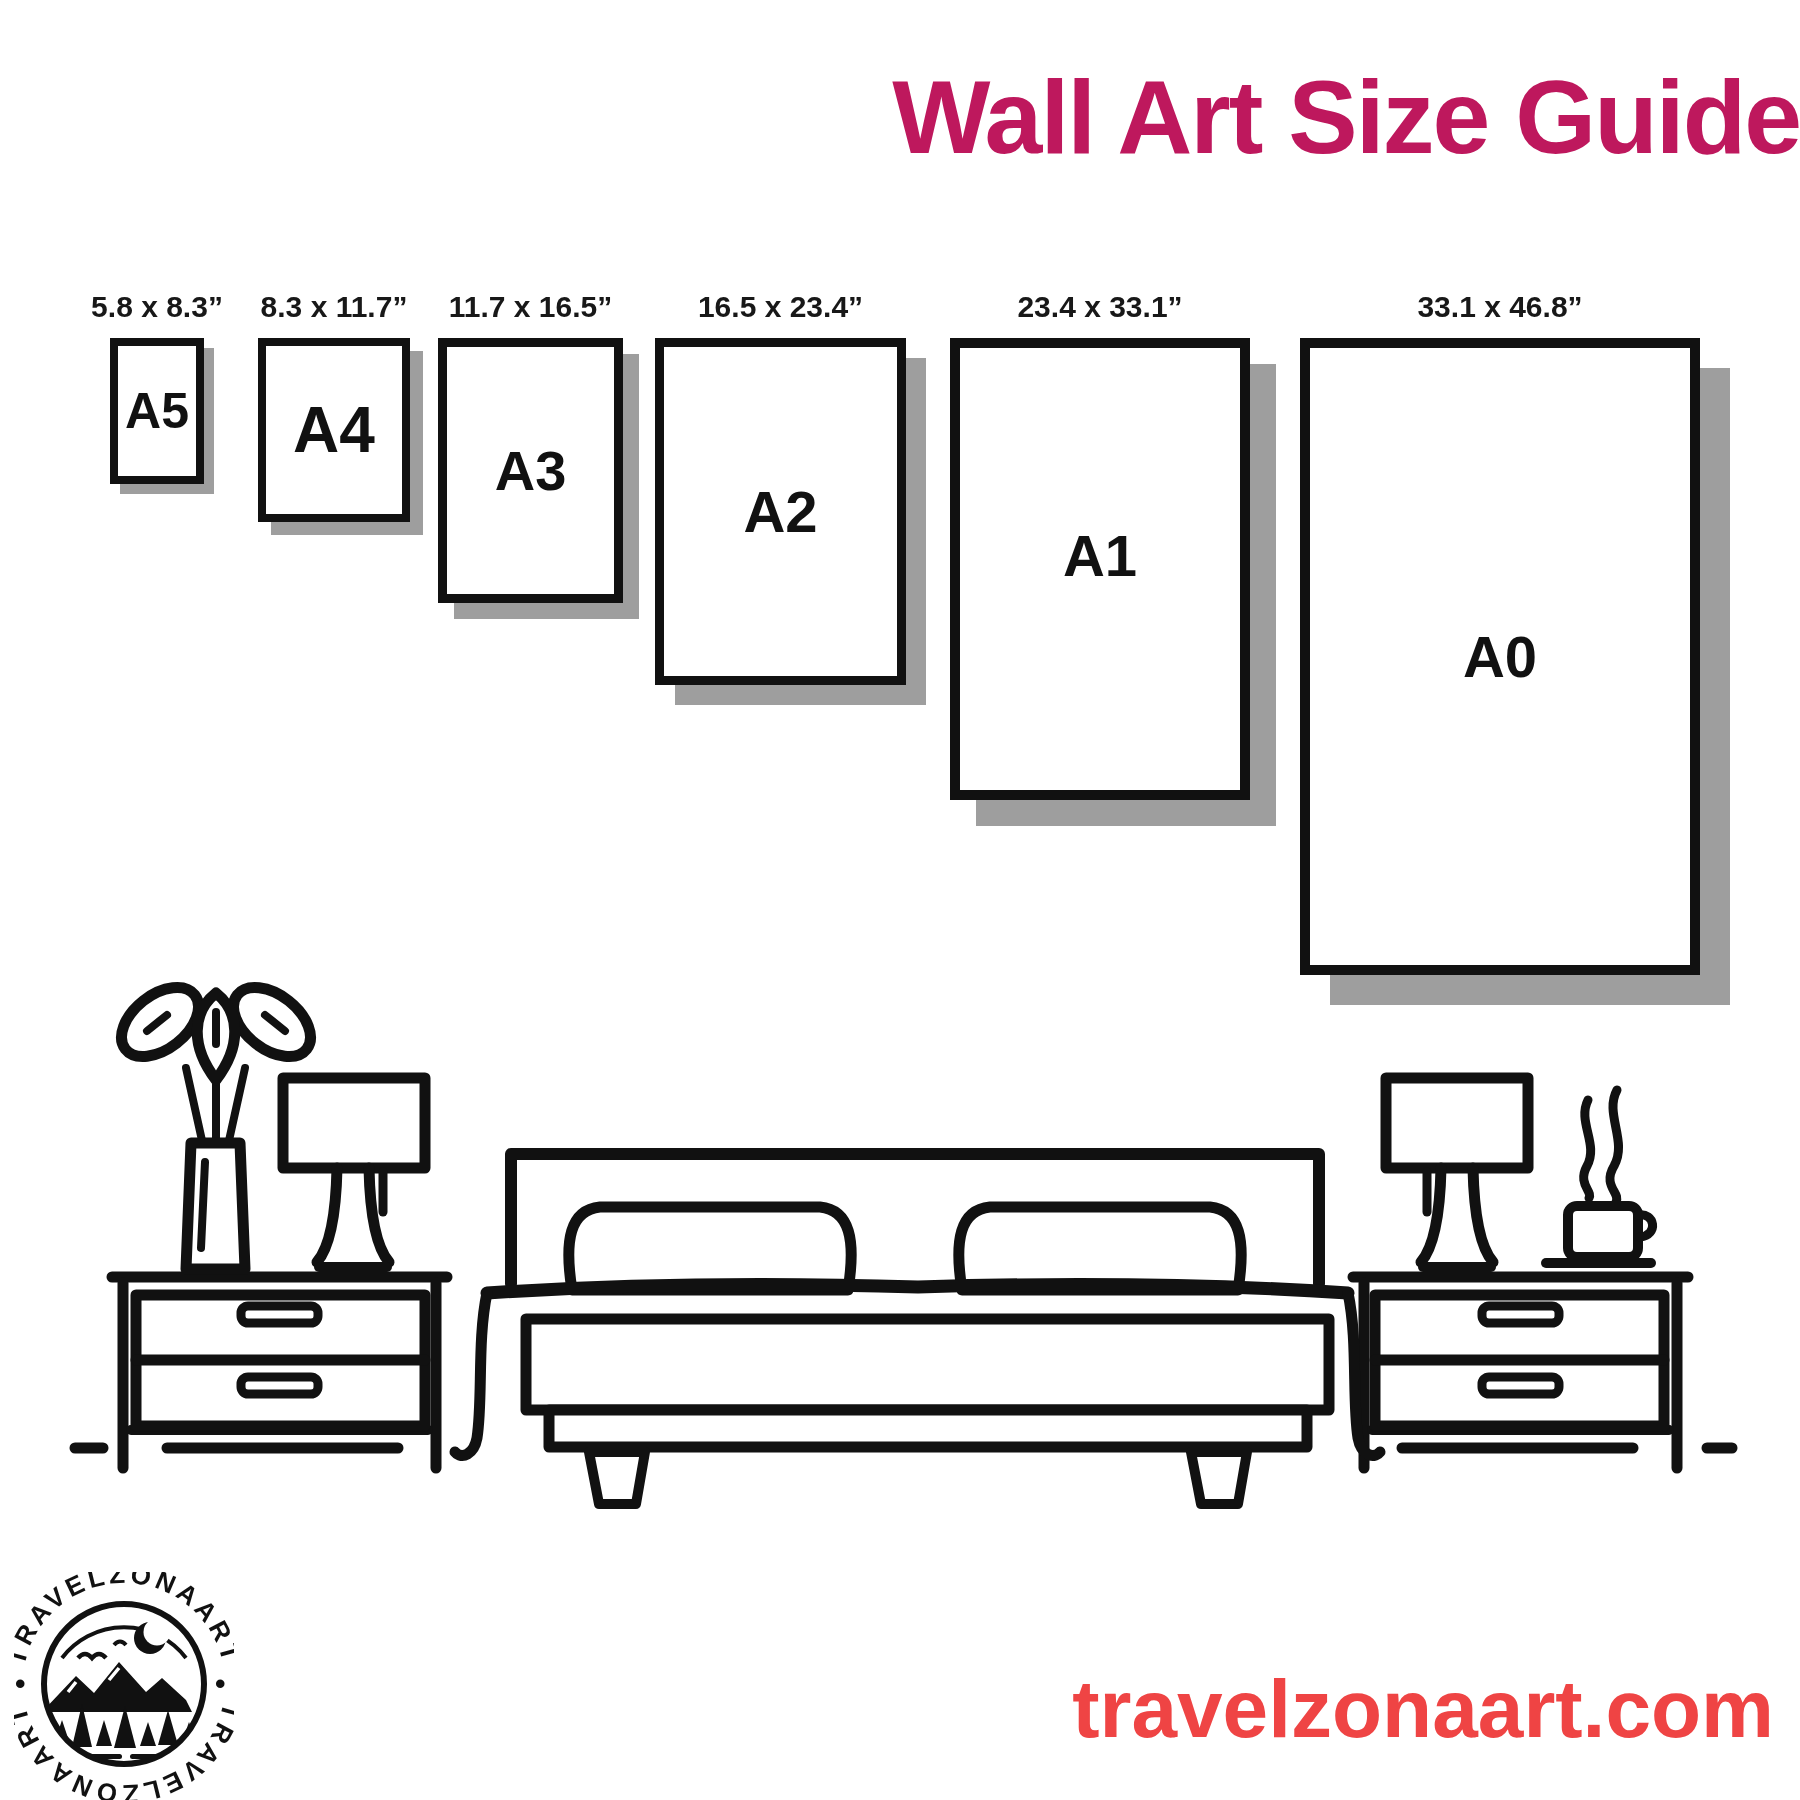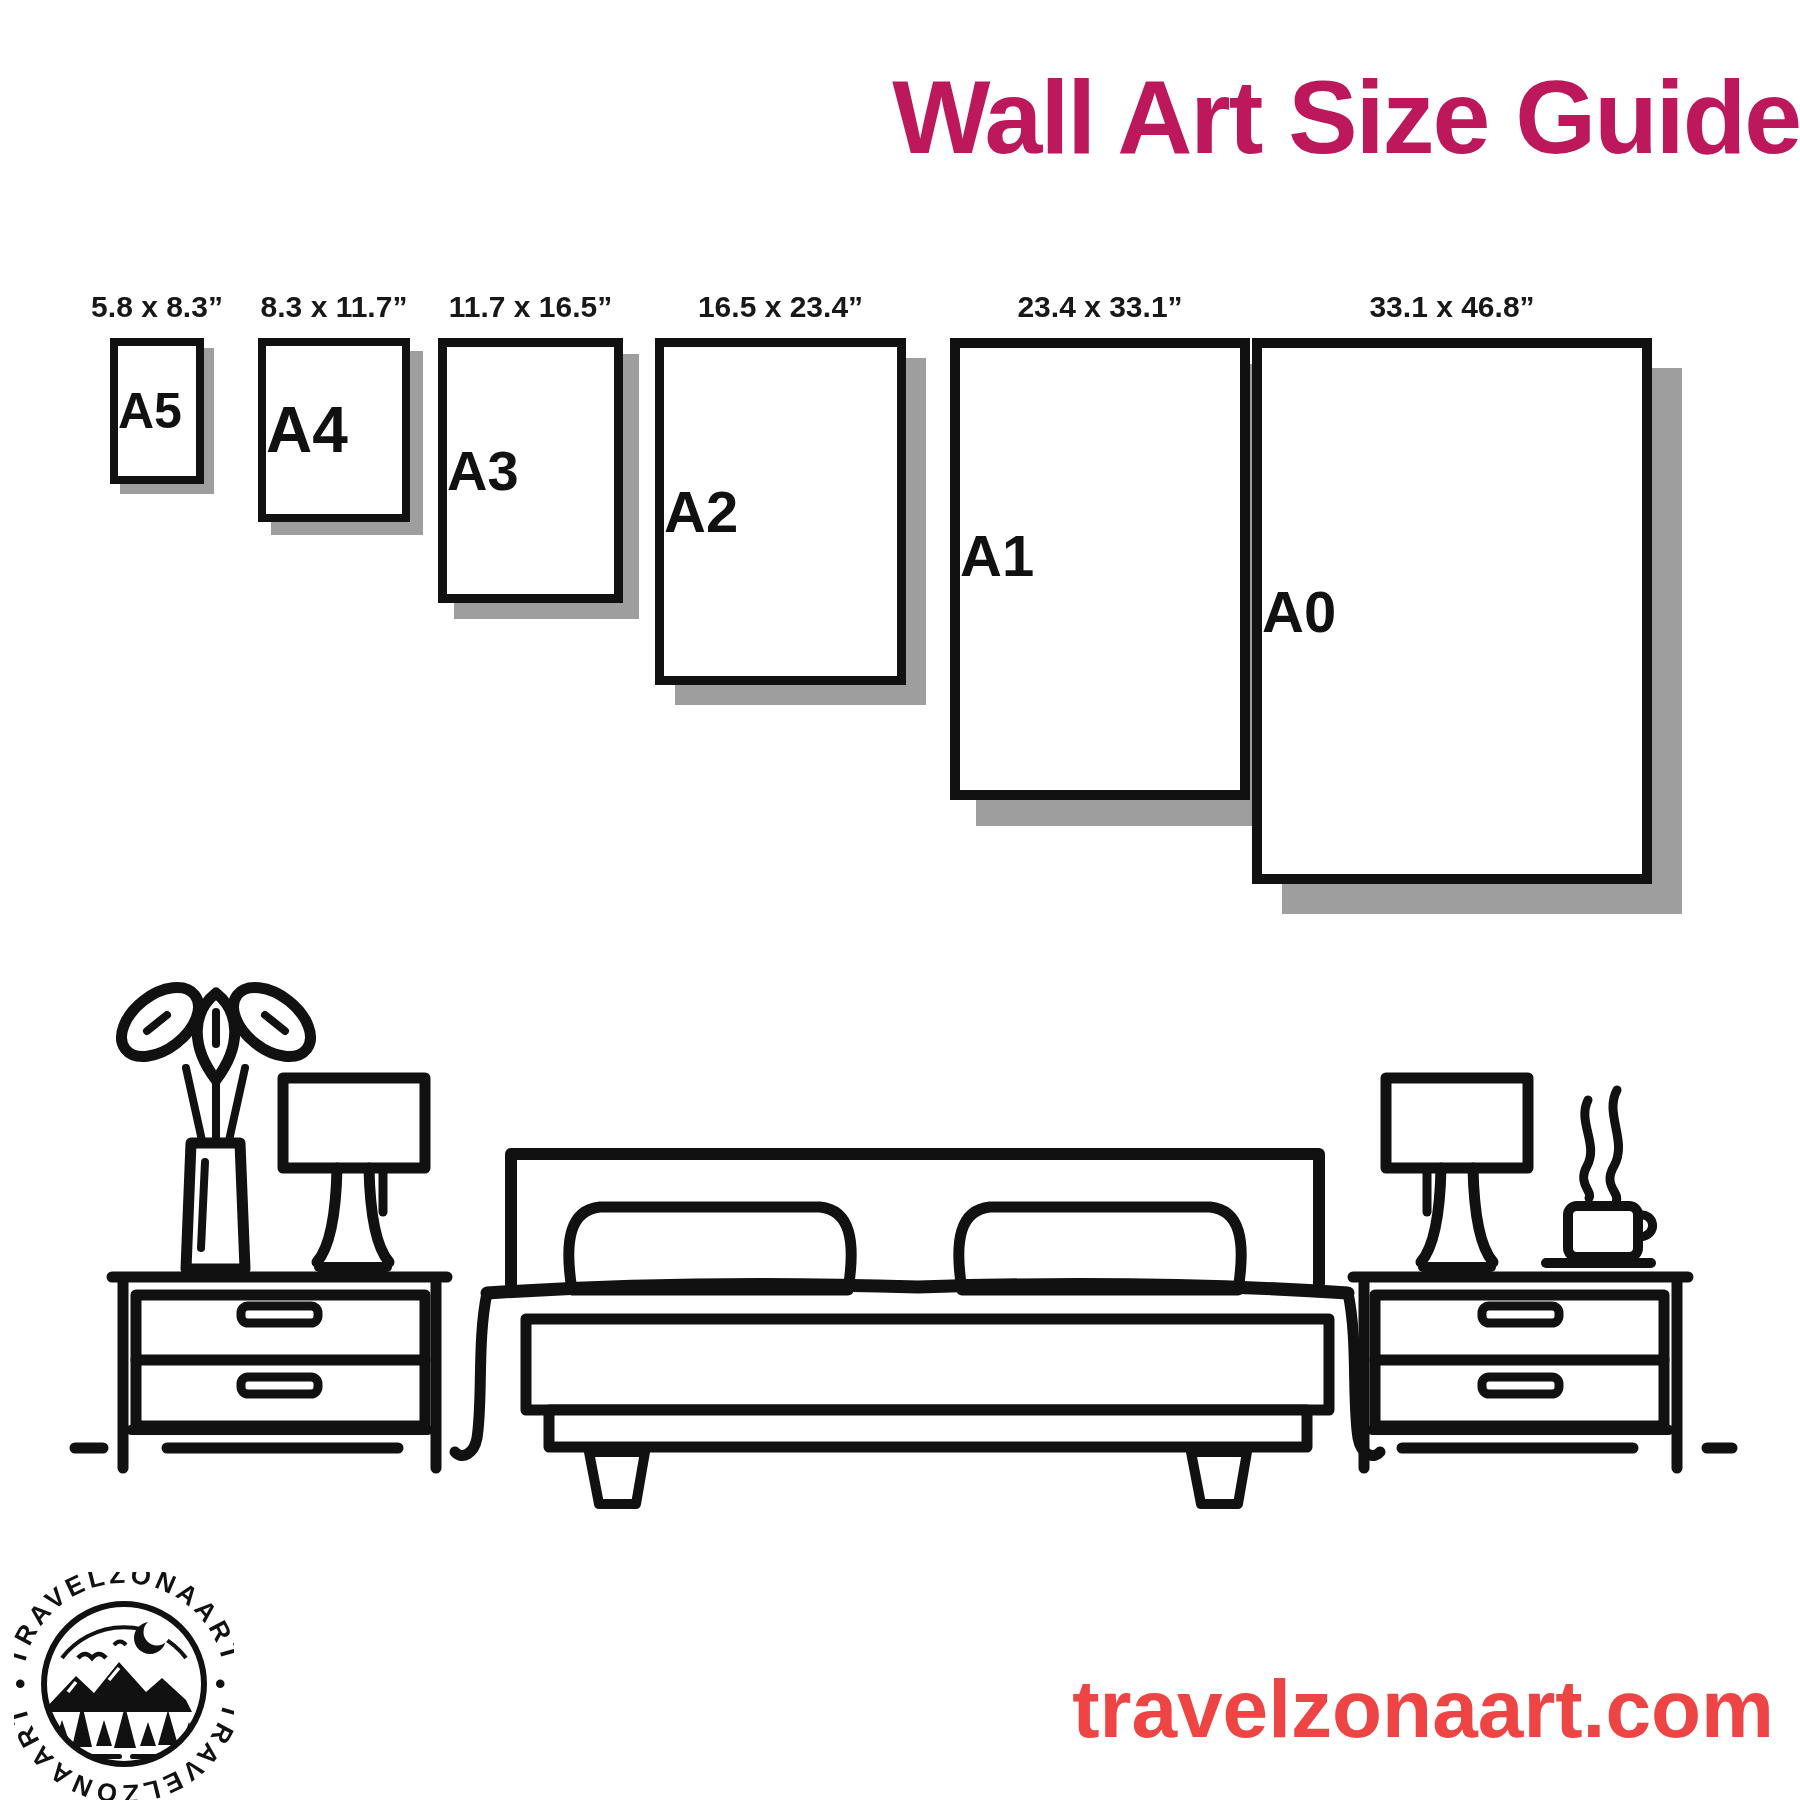--- a/index.html
+++ b/index.html
@@ -24,29 +24,29 @@
   
   .frame{position:absolute}
   .size-label{
     position:absolute;top:-48px;left:50%;transform:translateX(-50%);
     font-size:30px;font-weight:700;white-space:nowrap;color:#181818;
   }
   .paper{
     width:100%;height:100%;
     background:var(--background);
     border:8px solid var(--ink);
-    display:flex;align-items:center;justify-content:flex-start;
+    display:flex;align-items:center;justify-content:center;
   }
   .letter{font-weight:800;color:var(--ink)}
   .f0{left:110px;top:338px;width:94px;height:146px}
   .f1{left:258px;top:338px;width:152px;height:184px}
   .f2{left:438px;top:338px;width:185px;height:265px}
   .f3{left:655px;top:338px;width:251px;height:347px}
   .f4{left:950px;top:338px;width:300px;height:462px}
-  .f5{left:1252px;top:338px;width:400px;height:546px}
+  .f5{left:1300px;top:338px;width:400px;height:637px}
   .f0 .paper{box-shadow:10px 10px 0 0 var(--shadow)}
   .f1 .paper{box-shadow:13px 13px 0 0 var(--shadow)}
   .f2 .paper{box-shadow:16px 16px 0 0 var(--shadow);border-width:9px}
   .f3 .paper{box-shadow:20px 20px 0 0 var(--shadow);border-width:9px}
   .f4 .paper{box-shadow:26px 26px 0 0 var(--shadow);border-width:10px}
   .f5 .paper{box-shadow:30px 30px 0 0 var(--shadow);border-width:10px}
   .f0 .letter{font-size:50px}
   .f1 .letter{font-size:64px}
   .f2 .letter{font-size:56px}
   .f3 .letter{font-size:58px}

